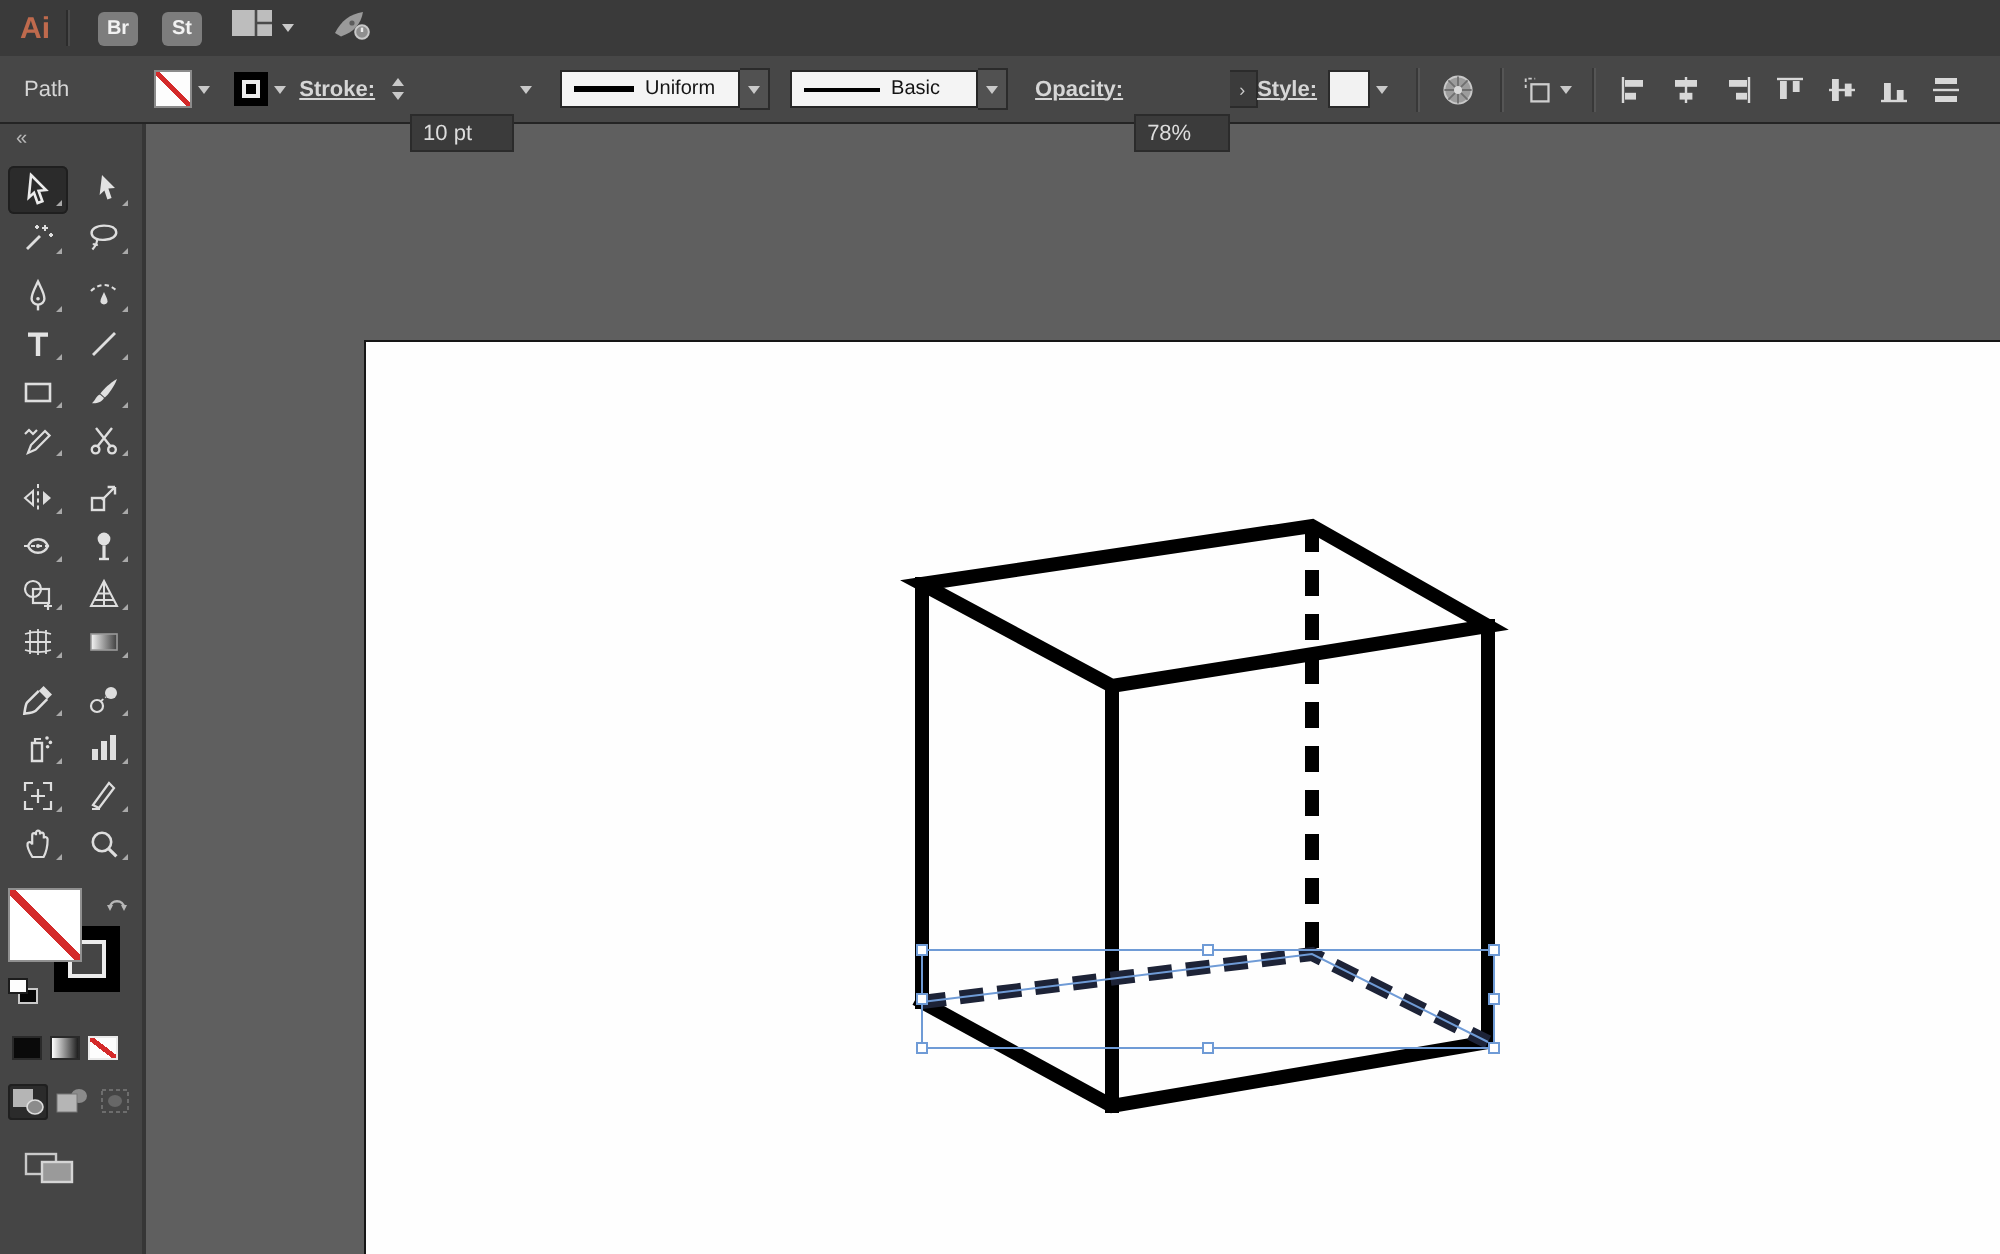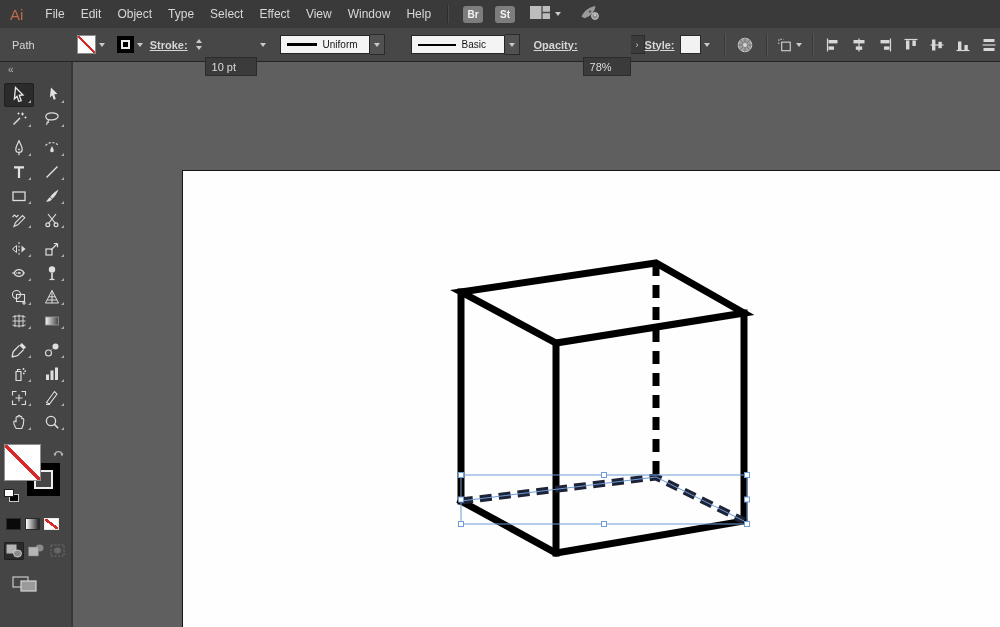--- a/index.html
+++ b/index.html
@@ -2,21 +2,21 @@
 <html><head>
 <meta charset="utf-8">
 <style>
   html,body{margin:0;padding:0;}
   .app{position:relative;width:1000px;height:627px;overflow:hidden;
        background:#5f5f5f;font-family:"Liberation Sans",sans-serif;
        -webkit-font-smoothing:antialiased;color:#d6d6d6;}
   
   .menubar{position:absolute;left:0;top:0;right:0;height:28px;background:#3a3a3a;
            display:flex;align-items:center;border-bottom:1px solid #2d2d2d;}
-  .ai-logo{font-size:15px;font-weight:normal;color:#bf6a4d;margin:0 14px 0 10px;}
+  .ai-logo{font-size:15px;font-weight:bold;color:#bf6a4d;margin:0 0 0 10px;}
   .menu-items{display:flex;align-items:center;height:100%;}
   .menu-item{padding:0 8px;font-size:12px;color:#d8d8d8;line-height:28px;cursor:default;}
   .mb-sep{width:1px;height:18px;background:#2c2c2c;border-right:1px solid #4a4a4a;margin-left:8px;}
   .mbtn{width:20px;height:17px;background:#7d7d7d;border-radius:3px;color:#f2f2f2;
         font-size:10px;font-weight:bold;display:flex;align-items:center;justify-content:center;}
   .ml14{margin-left:14px;} .ml12{margin-left:12px;} .ml18{margin-left:18px;} .ml4{margin-left:4px;}
   .chev{width:0;height:0;border-left:3px solid transparent;border-right:3px solid transparent;
         border-top:4px solid #c9c9c9;display:inline-block;}
   
   .controlbar{position:absolute;left:0;top:28px;right:0;height:34px;background:#474747;
@@ -287,31 +287,20 @@
         <rect x="1" y="1" width="20" height="13" fill="#bdbdbd"></rect>
         <path d="M13 1 V14 M13 7.5 H21" stroke="#4a4a4a" stroke-width="1.3"></path>
       </symbol>
 </defs>
 </svg>
 
 <div class="app">
 
   <div class="menubar">
     <span class="ai-logo">Ai</span>
-    <div class="menu-items">
-        <span class="menu-item">File</span>
-        <span class="menu-item">Edit</span>
-        <span class="menu-item">Object</span>
-        <span class="menu-item">Type</span>
-        <span class="menu-item">Select</span>
-        <span class="menu-item">Effect</span>
-        <span class="menu-item">View</span>
-        <span class="menu-item">Window</span>
-        <span class="menu-item">Help</span>
-      </div>
     <div class="mb-sep"></div>
     <div class="mbtn ml14">Br</div>
     <div class="mbtn ml12">St</div>
     <span class="ml14"><svg width="22" height="15">
           <use href="#s-workspace"></use>
         </svg></span>
     <span class="chev ml4"></span>
     <span class="ml18"><svg width="22" height="18">
           <use href="#s-rocket"></use>
         </svg></span>
@@ -336,21 +325,21 @@
     <span class="chevbox">
         <span class="chev"></span>
       </span>
     <span class="wdrop" style="margin-left:10px;width:76px">
       <span class="lineprev" style="width:30px"></span>
       <span>Uniform</span>
     </span>
     <span class="ddbtn">
         <span class="chev"></span>
       </span>
-    <span class="wdrop" style="margin-left:26px;width:80px">
+    <span class="wdrop" style="margin-left:10px;width:80px">
       <span class="lineprev" style="width:38px;height:2px"></span>
       <span>Basic</span>
     </span>
     <span class="ddbtn">
         <span class="chev"></span>
       </span>
     <span class="cb-link" style="margin-left:14px">Opacity:</span>
     <span class="dfield" style="margin-left:5px;width:34px">78%</span>
     <span class="subarrow">›</span>
     <span class="cb-link" style="">Style:</span>

